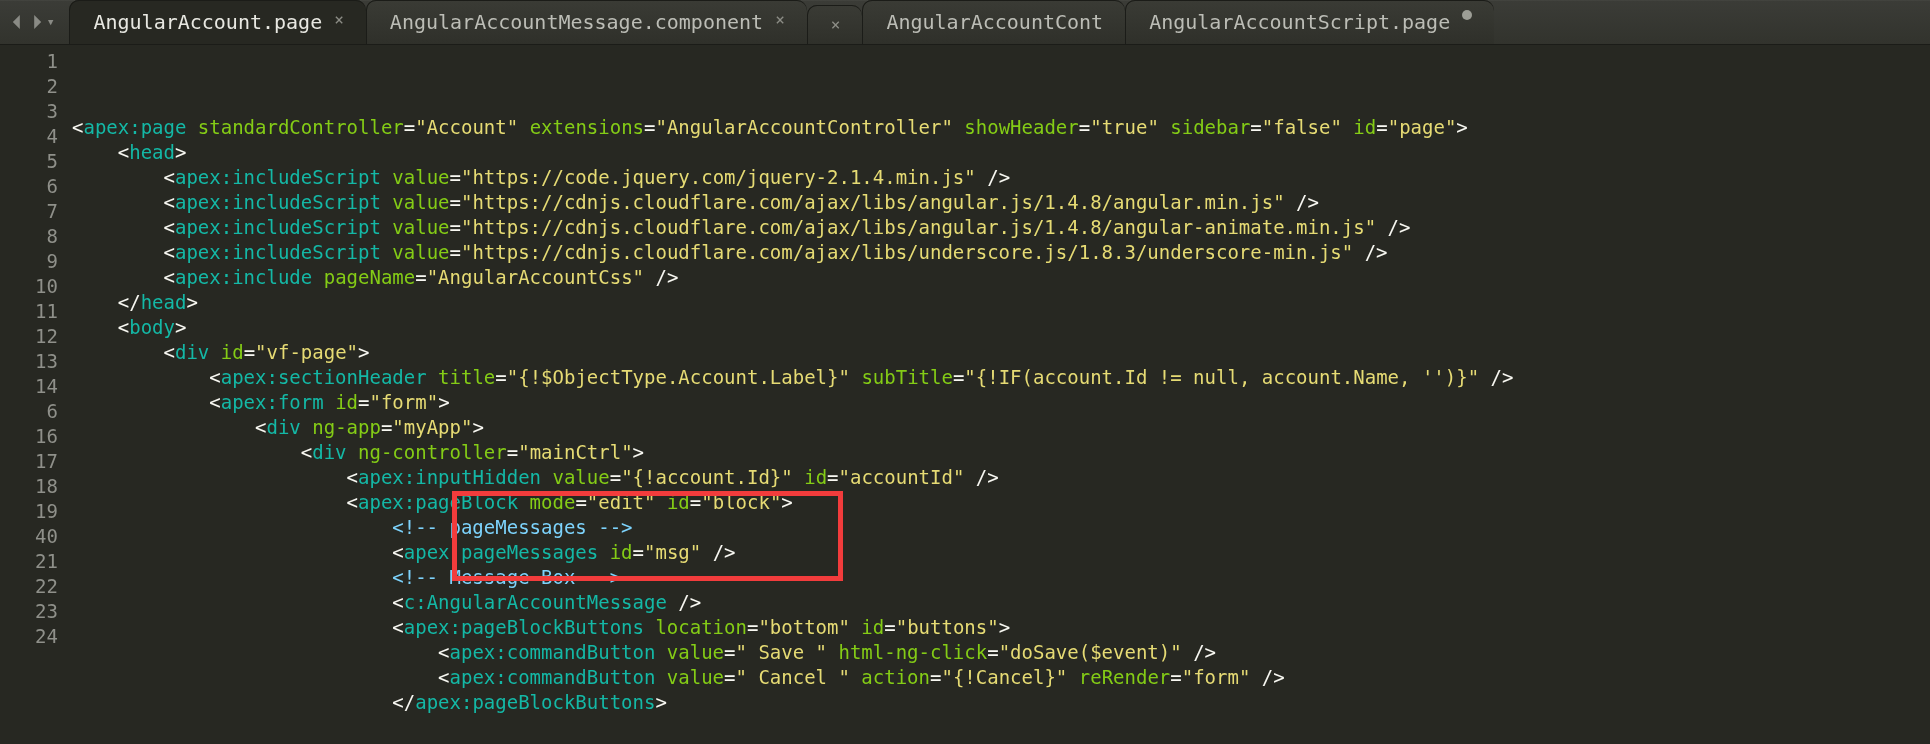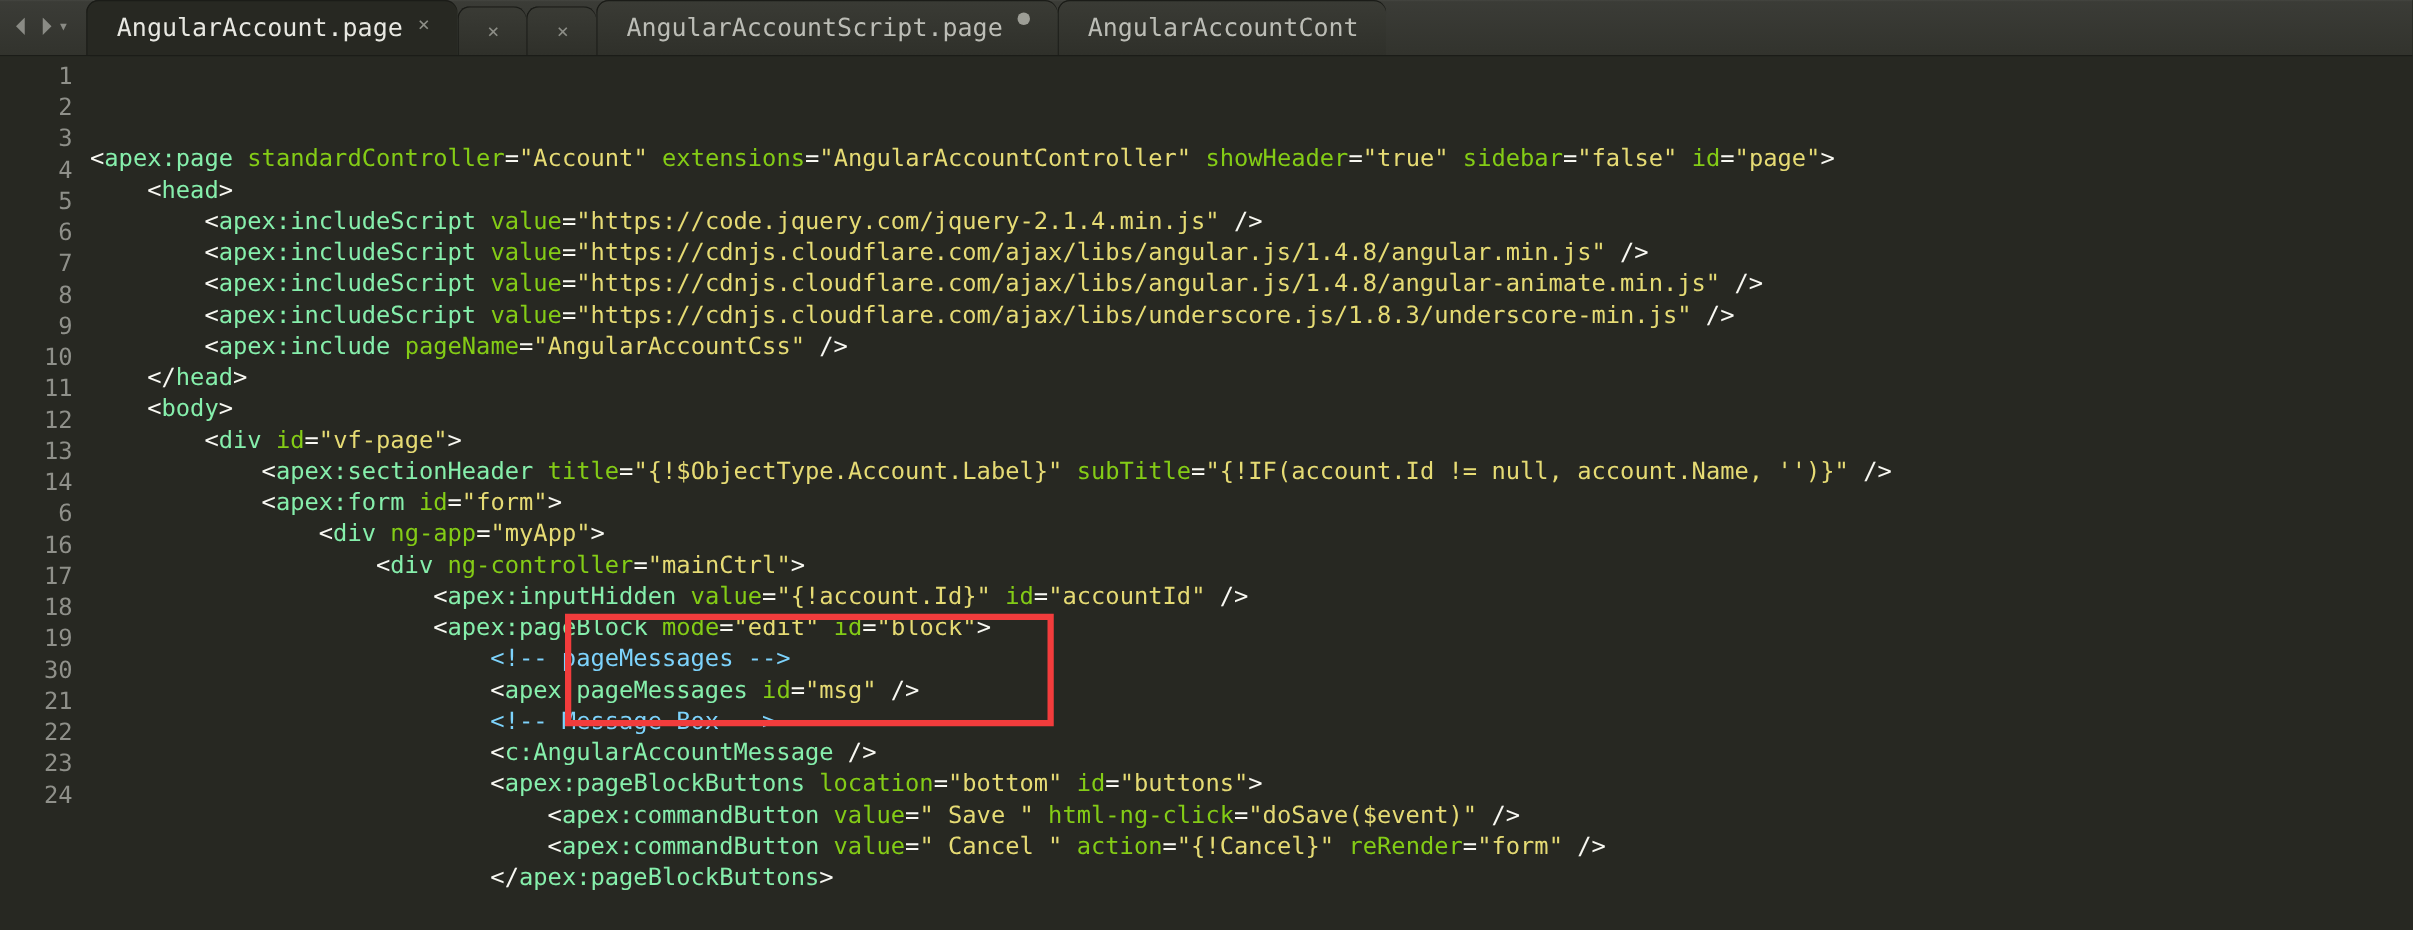--- a/index.html
+++ b/index.html
@@ -15,21 +15,21 @@
   .tab.dirty .dirty{display:inline-block}
   .tab .close{font-size:16px;color:#8c8d86}
   
   .editor{display:flex;height:calc(100% - 44px)}
   .gutter{width:58px;flex:none;text-align:right;padding:4px 14px 4px 0;color:#8f908a;user-select:none;background:#272822}
   .gutter div{height:25px;line-height:25px}
   .code{flex:1;padding:4px 0 4px 0;white-space:pre;position:relative}
   .line{height:25px;line-height:25px}
   
   .p{color:#f8f8f2}            
-  .t{color:#86efac}            
+  .t{color:#14b8a6}            
   .a{color:#84cc16}            
   .s{color:#e6db74}            
   .c{color:#7dd3fc}            
   
   .hl{position:absolute;border:5px solid #f23c3c;pointer-events:none}
 </style>
 </head>
 <body>
 
 <div class="topbar">
@@ -42,34 +42,35 @@
         </svg></span>
     <span style="font-size:9px;margin-left:-2px">▼</span>
   </div>
   <div class="tabs">
     <div class="tab active">
       <span>AngularAccount.page</span>
       <span class="close">×</span>
 
     </div>
     <div class="tab">
+      <span>AngularAccountMessage.component</span>
       <span class="close">×</span>
 
     </div>
     <div class="tab">
       <span class="close">×</span>
 
     </div>
+    <div class="tab">
+      <span>AngularAccountCont</span>
+    </div>
     <div class="tab dirty">
       <span>AngularAccountScript.page</span>
 
       <span class="dirty"></span>
-    </div>
-    <div class="tab">
-      <span>AngularAccountCont</span>
     </div>
   </div>
 </div>
 
 <div class="editor">
   <div class="gutter" id="gutter">
       <div>1</div>
       <div>2</div>
       <div>3</div>
       <div>4</div>
@@ -81,21 +82,21 @@
       <div>10</div>
       <div>11</div>
       <div>12</div>
       <div>13</div>
       <div>14</div>
       <div>6</div>
       <div>16</div>
       <div>17</div>
       <div>18</div>
       <div>19</div>
-      <div>30</div>
+      <div>40</div>
       <div>21</div>
       <div>22</div>
       <div>23</div>
       <div>24</div>
     </div>
   <div class="code" id="code">
     <div class="hl" id="hl" style="top: 446px; left: 380px; width: 381px; height: 80px;"></div>
   <div class="line"><span class="p">&lt;</span><span class="t">apex:page</span><span class="p"> </span><span class="a">standardController</span><span class="p">=</span><span class="s">"Account"</span><span class="p"> </span><span class="a">extensions</span><span class="p">=</span><span class="s">"AngularAccountController"</span><span class="p"> </span><span class="a">showHeader</span><span class="p">=</span><span class="s">"true"</span><span class="p"> </span><span class="a">sidebar</span><span class="p">=</span><span class="s">"false"</span><span class="p"> </span><span class="a">id</span><span class="p">=</span><span class="s">"page"</span><span class="p">&gt;</span></div><div class="line">    <span class="p">&lt;</span><span class="t">head</span><span class="p">&gt;</span></div><div class="line">        <span class="p">&lt;</span><span class="t">apex:includeScript</span><span class="p"> </span><span class="a">value</span><span class="p">=</span><span class="s">"https://code.jquery.com/jquery-2.1.4.min.js"</span><span class="p"> /&gt;</span></div><div class="line">        <span class="p">&lt;</span><span class="t">apex:includeScript</span><span class="p"> </span><span class="a">value</span><span class="p">=</span><span class="s">"https://cdnjs.cloudflare.com/ajax/libs/angular.js/1.4.8/angular.min.js"</span><span class="p"> /&gt;</span></div><div class="line">        <span class="p">&lt;</span><span class="t">apex:includeScript</span><span class="p"> </span><span class="a">value</span><span class="p">=</span><span class="s">"https://cdnjs.cloudflare.com/ajax/libs/angular.js/1.4.8/angular-animate.min.js"</span><span class="p"> /&gt;</span></div><div class="line">        <span class="p">&lt;</span><span class="t">apex:includeScript</span><span class="p"> </span><span class="a">value</span><span class="p">=</span><span class="s">"https://cdnjs.cloudflare.com/ajax/libs/underscore.js/1.8.3/underscore-min.js"</span><span class="p"> /&gt;</span></div><div class="line">        <span class="p">&lt;</span><span class="t">apex:include</span><span class="p"> </span><span class="a">pageName</span><span class="p">=</span><span class="s">"AngularAccountCss"</span><span class="p"> /&gt;</span></div><div class="line">    <span class="p">&lt;/</span><span class="t">head</span><span class="p">&gt;</span></div><div class="line">    <span class="p">&lt;</span><span class="t">body</span><span class="p">&gt;</span></div><div class="line">        <span class="p">&lt;</span><span class="t">div</span><span class="p"> </span><span class="a">id</span><span class="p">=</span><span class="s">"vf-page"</span><span class="p">&gt;</span></div><div class="line">            <span class="p">&lt;</span><span class="t">apex:sectionHeader</span><span class="p"> </span><span class="a">title</span><span class="p">=</span><span class="s">"{!$ObjectType.Account.Label}"</span><span class="p"> </span><span class="a">subTitle</span><span class="p">=</span><span class="s">"{!IF(account.Id != null, account.Name, '')}"</span><span class="p"> /&gt;</span></div><div class="line">            <span class="p">&lt;</span><span class="t">apex:form</span><span class="p"> </span><span class="a">id</span><span class="p">=</span><span class="s">"form"</span><span class="p">&gt;</span></div><div class="line">                <span class="p">&lt;</span><span class="t">div</span><span class="p"> </span><span class="a">ng-app</span><span class="p">=</span><span class="s">"myApp"</span><span class="p">&gt;</span></div><div class="line">                    <span class="p">&lt;</span><span class="t">div</span><span class="p"> </span><span class="a">ng-controller</span><span class="p">=</span><span class="s">"mainCtrl"</span><span class="p">&gt;</span></div><div class="line">                        <span class="p">&lt;</span><span class="t">apex:inputHidden</span><span class="p"> </span><span class="a">value</span><span class="p">=</span><span class="s">"{!account.Id}"</span><span class="p"> </span><span class="a">id</span><span class="p">=</span><span class="s">"accountId"</span><span class="p"> /&gt;</span></div><div class="line">                        <span class="p">&lt;</span><span class="t">apex:pageBlock</span><span class="p"> </span><span class="a">mode</span><span class="p">=</span><span class="s">"edit"</span><span class="p"> </span><span class="a">id</span><span class="p">=</span><span class="s">"block"</span><span class="p">&gt;</span></div><div class="line">                            <span class="c">&lt;!-- pageMessages --&gt;</span></div><div class="line">                            <span class="p">&lt;</span><span class="t">apex:pageMessages</span><span class="p"> </span><span class="a">id</span><span class="p">=</span><span class="s">"msg"</span><span class="p"> /&gt;</span></div><div class="line">                            <span class="c">&lt;!-- Message Box --&gt;</span></div><div class="line">                            <span class="p">&lt;</span><span class="t">c:AngularAccountMessage</span><span class="p"> /&gt;</span></div><div class="line">                            <span class="p">&lt;</span><span class="t">apex:pageBlockButtons</span><span class="p"> </span><span class="a">location</span><span class="p">=</span><span class="s">"bottom"</span><span class="p"> </span><span class="a">id</span><span class="p">=</span><span class="s">"buttons"</span><span class="p">&gt;</span></div><div class="line">                                <span class="p">&lt;</span><span class="t">apex:commandButton</span><span class="p"> </span><span class="a">value</span><span class="p">=</span><span class="s">" Save "</span><span class="p"> </span><span class="a">html-ng-click</span><span class="p">=</span><span class="s">"doSave($event)"</span><span class="p"> /&gt;</span></div><div class="line">                                <span class="p">&lt;</span><span class="t">apex:commandButton</span><span class="p"> </span><span class="a">value</span><span class="p">=</span><span class="s">" Cancel "</span><span class="p"> </span><span class="a">action</span><span class="p">=</span><span class="s">"{!Cancel}"</span><span class="p"> </span><span class="a">reRender</span><span class="p">=</span><span class="s">"form"</span><span class="p"> /&gt;</span></div><div class="line">                            <span class="p">&lt;/</span><span class="t">apex:pageBlockButtons</span><span class="p">&gt;</span></div></div>
 </div>
 

